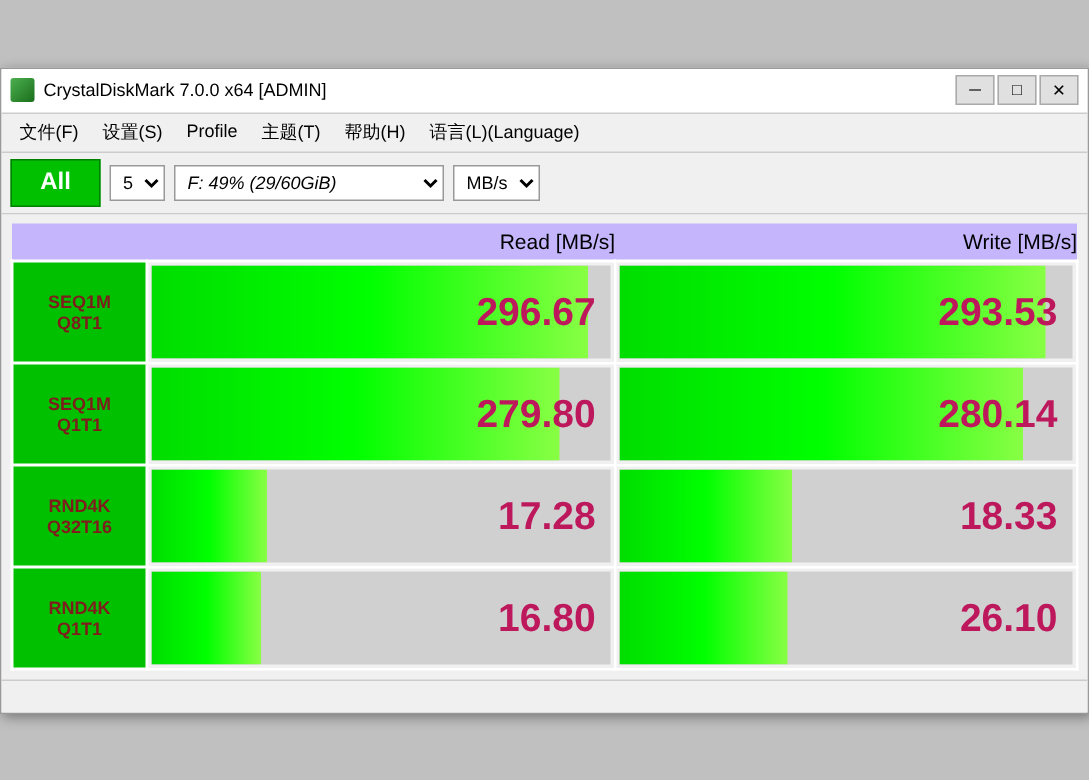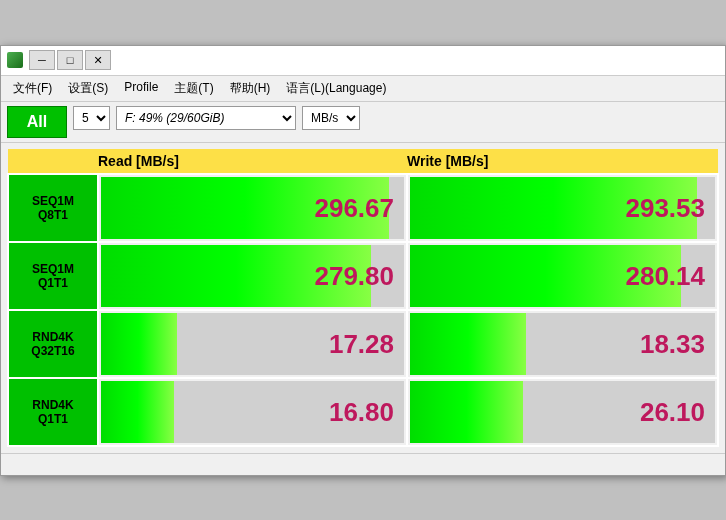--- a/index.html
+++ b/index.html
@@ -63,20 +63,21 @@
     }
     .menu-item {
       padding: 2px 8px;
       cursor: pointer;
       font-size: 12px;
       color: #000;
     }
     .toolbar {
       background: #f0f0f0;
       display: flex;
+      align-items: center;
       padding: 4px 6px;
       gap: 6px;
       border-bottom: 1px solid #ccc;
     }
     .all-btn {
       background: #00c000;
       color: #fff;
       font-weight: bold;
       font-size: 16px;
       padding: 6px 18px;
@@ -94,35 +95,35 @@
     }
     .content {
       padding: 6px;
       background: #f0f0f0;
     }
     .bench-table {
       width: 100%;
       border-collapse: collapse;
     }
     .bench-table thead tr th {
-      text-align: left;
-      font-weight: bold;
+      text-align: right;
+      font-weight: normal;
       font-size: 14px;
       padding: 4px 0;
-      background: #fde047;
+      background: #c4b5fd;
     }
     .bench-table thead tr th:first-child {
       width: 90px;
     }
     .bench-table tbody tr td {
       border: 2px solid #fff;
     }
     .row-label {
       background: #00c000;
-      color: #000000;
+      color: #7f1d1d;
       font-weight: bold;
       font-size: 12px;
       text-align: center;
       padding: 8px 4px;
       width: 90px;
     }
     .bar-cell {
       background: #f0f0f0;
       padding: 2px;
       position: relative;
@@ -160,20 +161,21 @@
       align-items: center;
     }
   </style>
 </head>
 <body>
 
 <div class="window">
 
   <div class="title-bar">
     <div class="title-bar-icon"></div>
+    <span class="title-bar-text">CrystalDiskMark 7.0.0 x64 [ADMIN]</span>
     <div class="title-bar-controls">
       <button class="title-btn">─</button>
       <button class="title-btn">□</button>
       <button class="title-btn close">✕</button>
     </div>
   </div>
 
   <div class="menu-bar">
   <div class="menu-item">文件(F)</div>
       <div class="menu-item">设置(S)</div>

